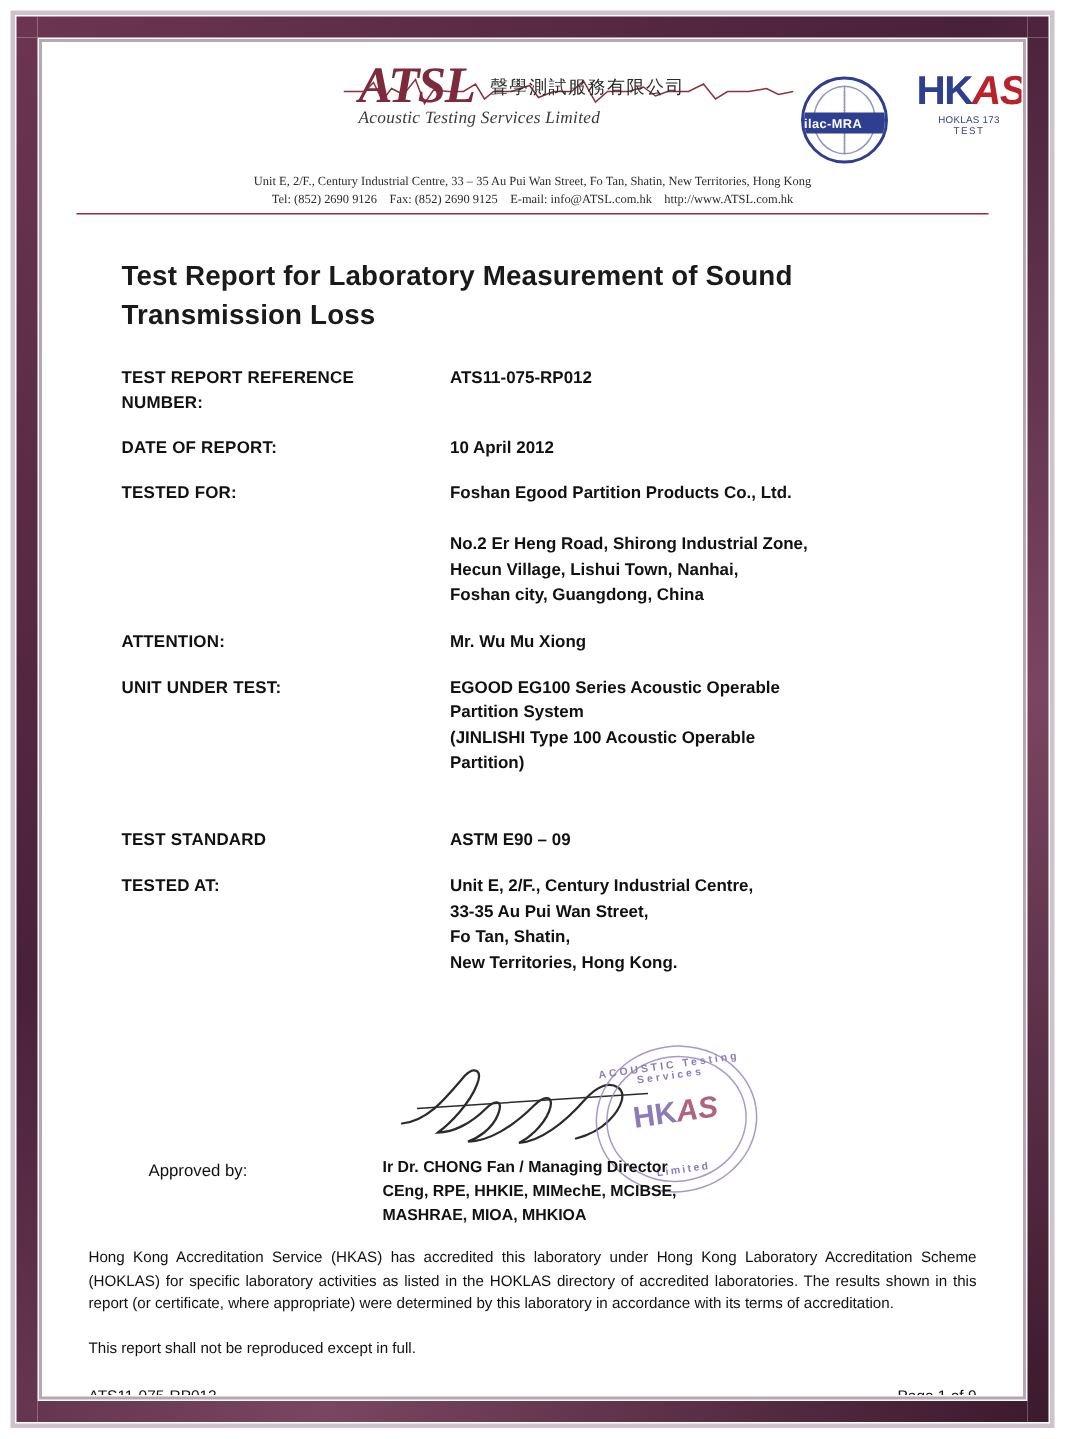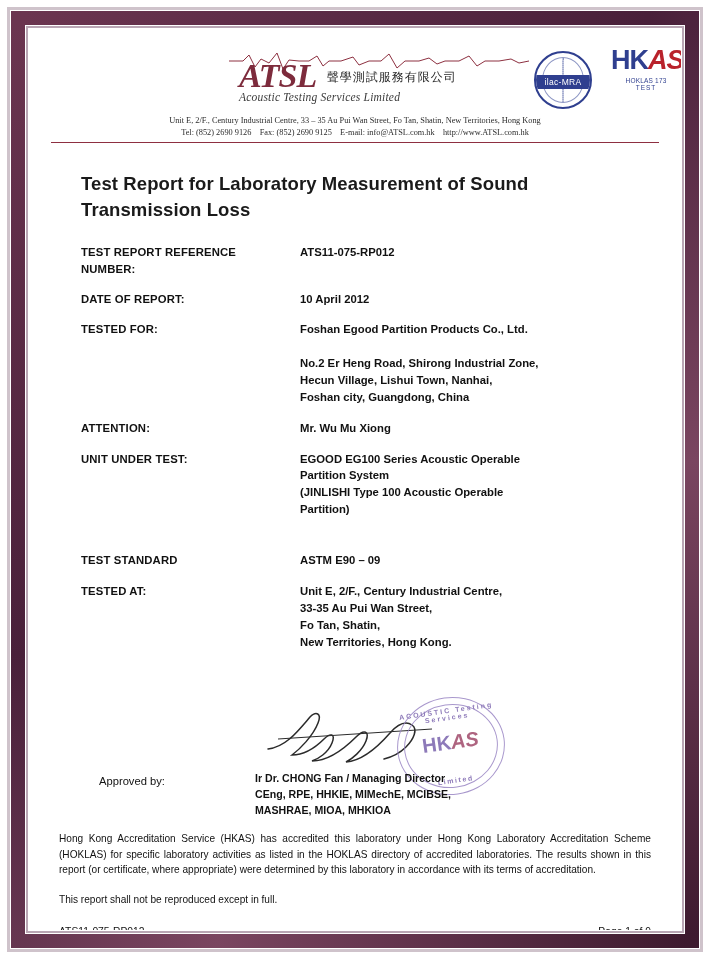--- a/index.html
+++ b/index.html
@@ -64,21 +64,21 @@
   
   .letterhead {
     position: relative;
     padding: 28px 24px 6px 24px;
     height: 112px;
     box-sizing: border-box;
   }
   .logo-block {
     position: absolute;
     left: 210px;
-    top: 30px;
+    top: 12px;
     width: 270px;
     text-align: left;
   }
   .atsl-wordmark {
     font-family: "Liberation Serif", serif;
     font-size: 34px;
     font-weight: bold;
     font-style: italic;
     color: #7d2b3c;
     letter-spacing: -1px;
@@ -120,22 +120,22 @@
     overflow: hidden;
   }
   .ilac .band {
     position: absolute;
     left: 0; right: 0;
     top: 22px;
     height: 14px;
     background: #2f3f8f;
     color: #fff;
     font-size: 8.5px;
-    font-weight: normal;
-    text-align: center;
+    font-weight: bold;
+    text-align: left;
     line-height: 14px;
     letter-spacing: .3px;
   }
   .ilac .globe {
     position: absolute;
     left: 6px; top: 4px; right: 6px; bottom: 4px;
     border-radius: 50%;
     border: 1px solid #8e97c4;
     box-sizing: border-box;
   }

